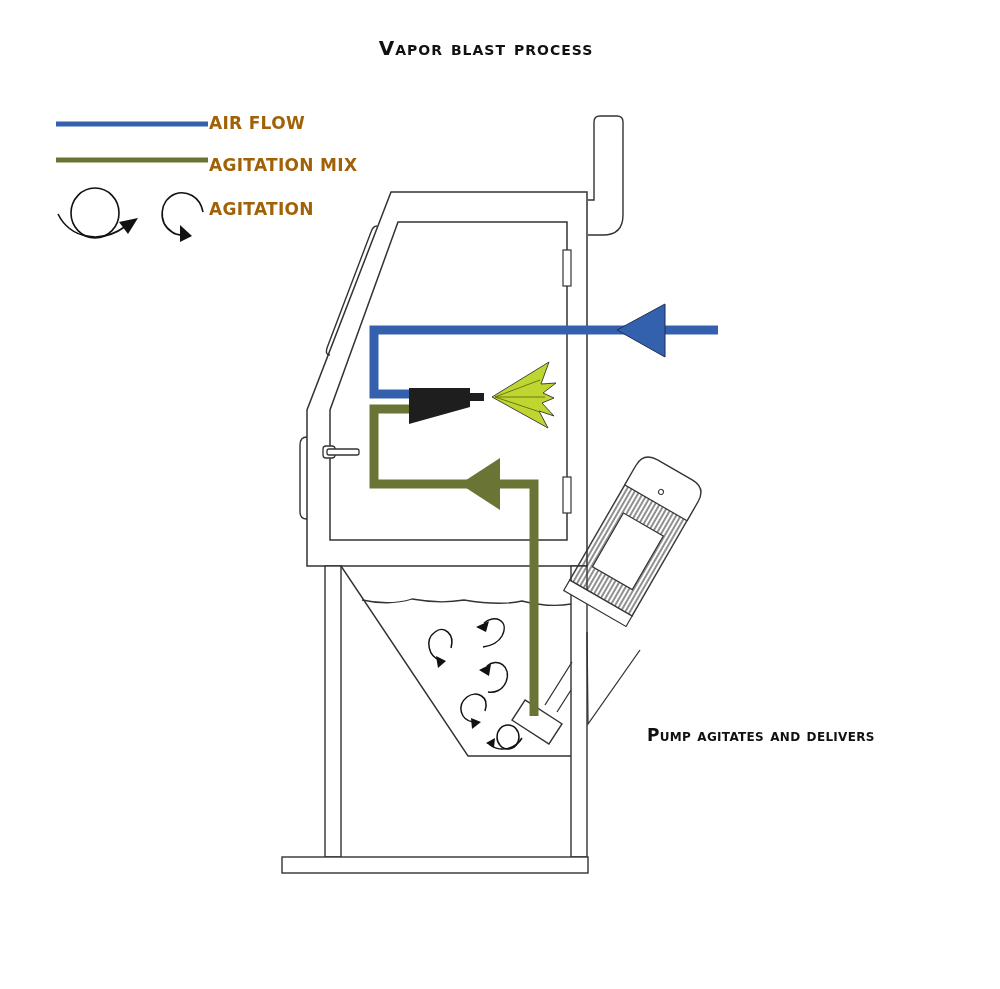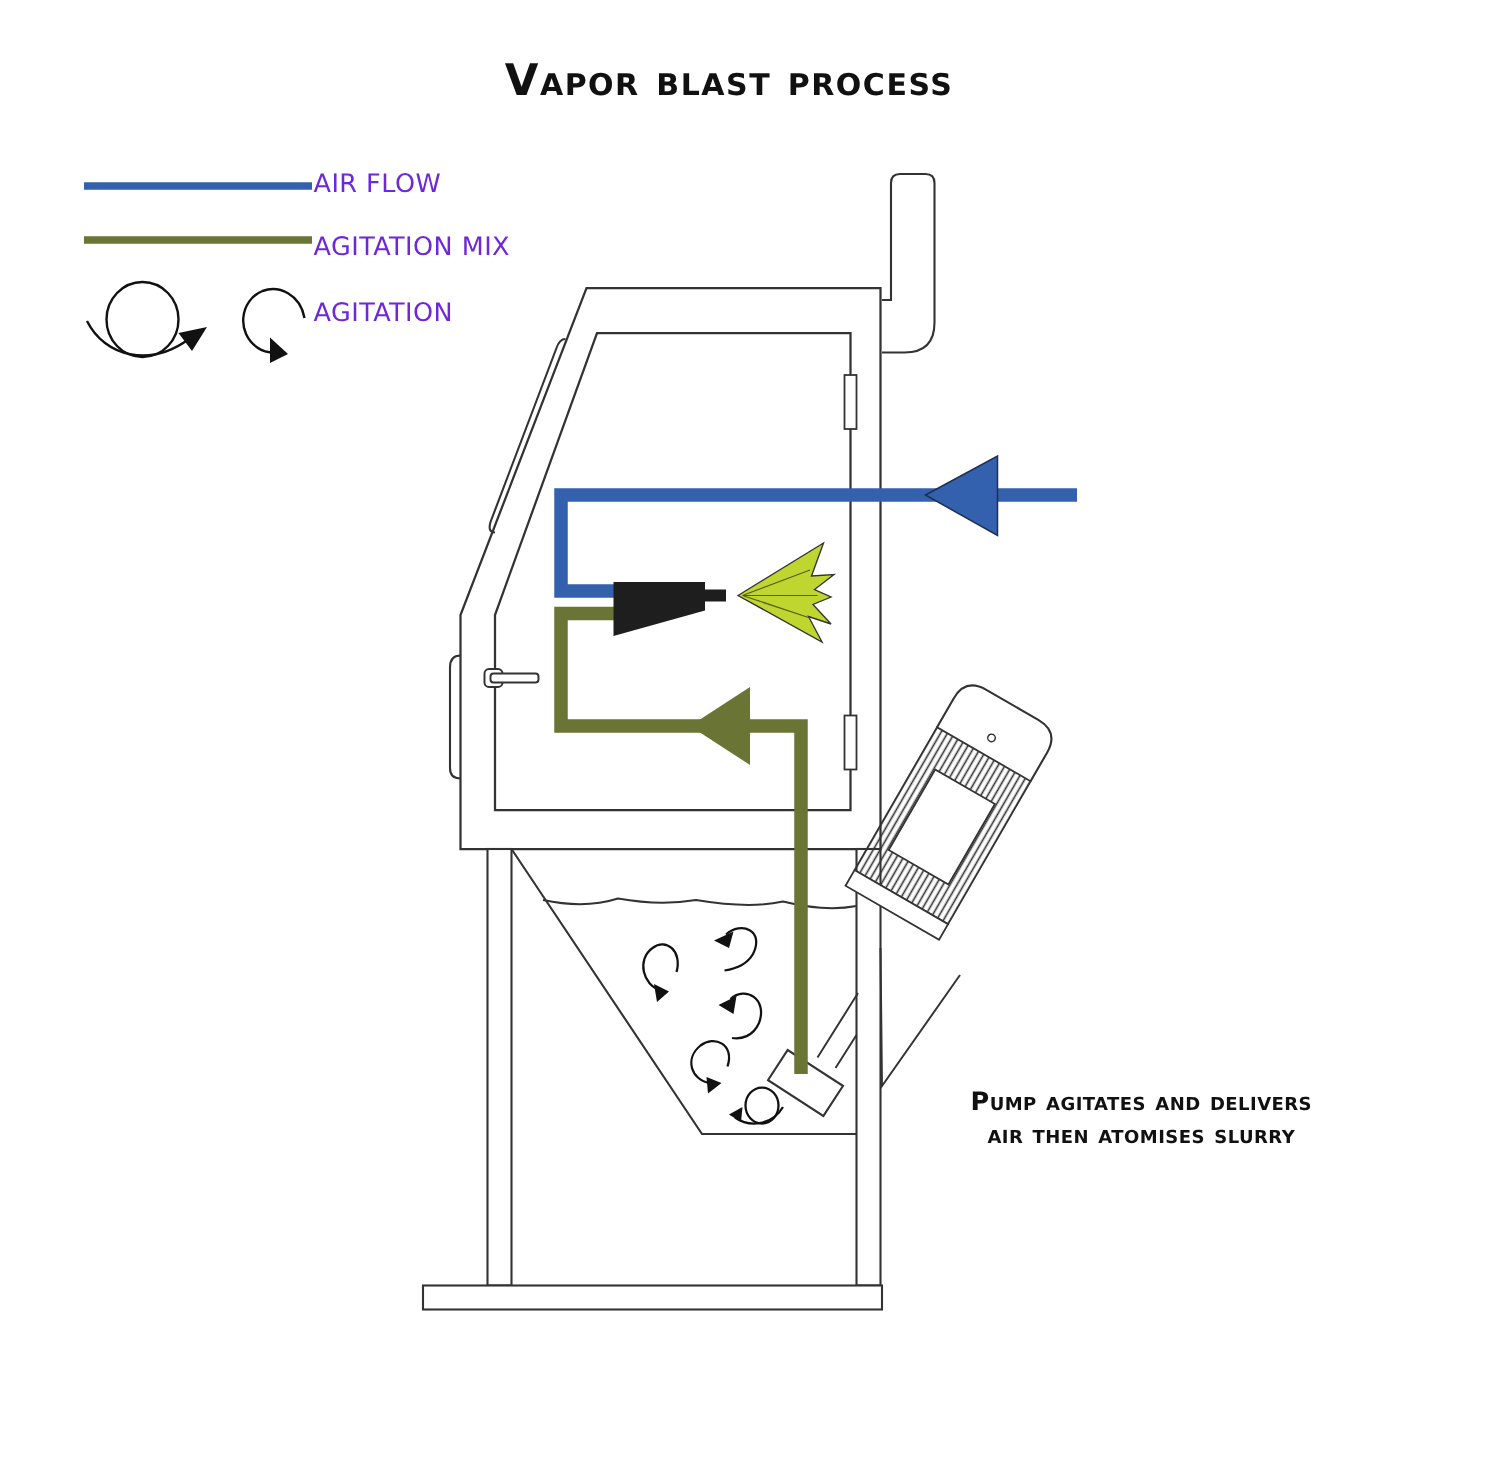--- a/index.html
+++ b/index.html
@@ -1,34 +1,33 @@
 <!DOCTYPE html>
 <html><head>
   <meta charset="utf-8">
   <style>
     html, body { margin: 0; padding: 0; background: #ffffff; }
     body { width: 1000px; height: 989px; position: relative; overflow: hidden; font-family: "DejaVu Sans", sans-serif; }
     #diagram { position: absolute; left: 0; top: 0; }
     .sc { font-family: "DejaVu Sans", sans-serif; font-weight: bold; font-variant: small-caps; }
-    .title { position: absolute; left: 0; width: 972px; top: 36px; text-align: center; font-size: 29px; letter-spacing: 1px; color: #111; }
-    .legend-label { position: absolute; left: 209px; font-size: 17px; color: #6d28d9; font-family: "DejaVu Sans", sans-serif; font-weight: normal; letter-spacing: 0.3px; }
-    .caption { position: absolute; left: 647px; top: 724px; font-size: 17px; line-height: 22px; color: #111; letter-spacing: 0.3px; text-align: center; }
+    .title { position: absolute; left: 0; width: 972px; top: 36px; text-align: center; font-size: 20px; letter-spacing: 1px; color: #111; }
+    .legend-label { position: absolute; left: 209px; font-size: 17px; color: #a16207; font-family: "DejaVu Sans", sans-serif; font-weight: bold; letter-spacing: 0.3px; }
+    .caption { position: absolute; left: 647px; top: 724px; font-size: 17px; line-height: 22px; color: #111; letter-spacing: 0.3px; }
   </style>
 </head>
 <body>
 
 <div class="title sc">Vapor blast process</div>
 
 <div class="legend-label" style="top:113px;">AIR FLOW</div>
 <div class="legend-label" style="top:155px;">AGITATION MIX</div>
 <div class="legend-label" style="top:199px;">AGITATION</div>
 
 <div class="caption sc">
   <div>Pump agitates and delivers</div>
-  <div>air then atomises slurry</div>
 </div>
 
 <svg id="diagram" width="1000" height="989" viewBox="0 0 1000 989">
   <defs>
     <pattern id="hatch" width="4" height="4" patternUnits="userSpaceOnUse" patternTransform="rotate(0)">
       <line x1="1" y1="0" x2="1" y2="4" stroke="#333" stroke-width="1.1"></line>
     </pattern>
     <marker id="arrowhead" markerWidth="8" markerHeight="8" refX="4" refY="4" orient="auto">
       <path d="M0,0 L8,4 L0,8 z" fill="#111"></path>
     </marker>

